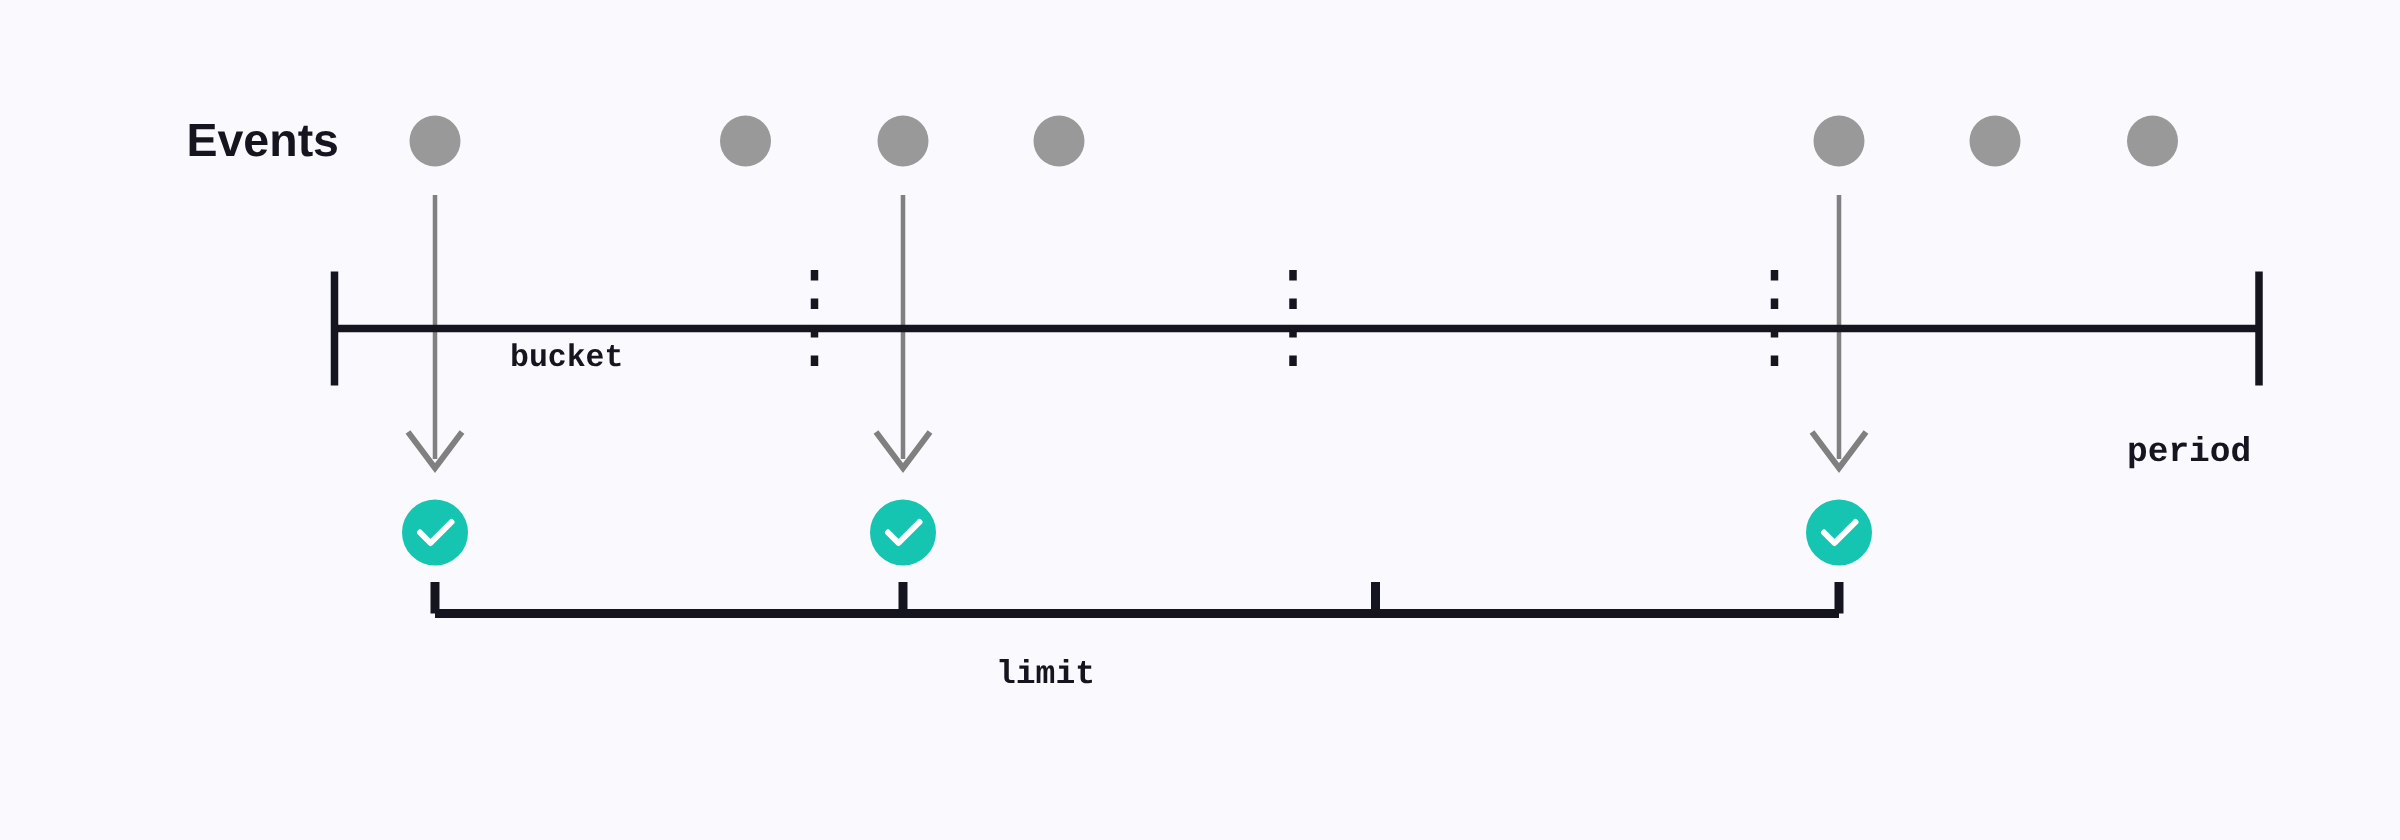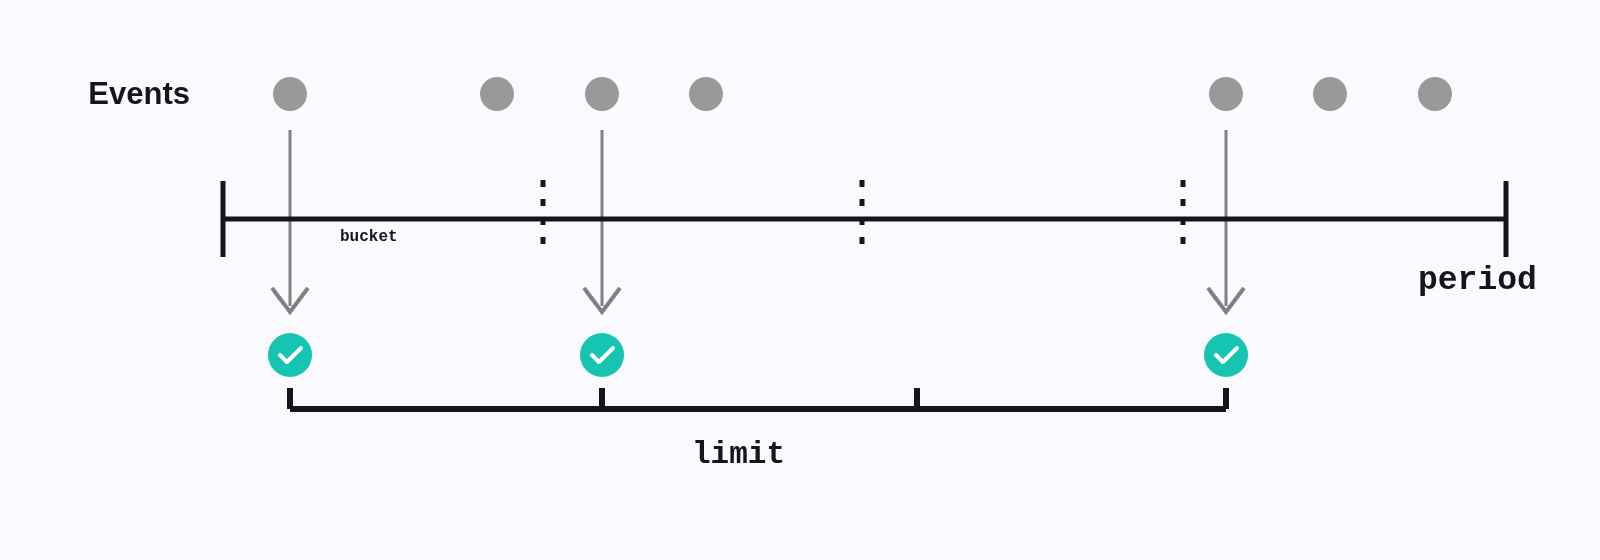--- a/index.html
+++ b/index.html
@@ -29,35 +29,36 @@
   }
   .row-label {
     position: absolute;
     font-family: "Liberation Sans", sans-serif;
     font-weight: bold;
     font-size: 31px;
     color: #15151F;
     text-align: right;
     line-height: 1.18;
     white-space: pre-line;
+    margin-left: 36px;
   }
   #label-events  { left: 0px; top: 76px;  width: 190px; }
   #label-time    { left: 0px; top: 196px; width: 190px; }
   #label-runs    { left: 0px; top: 318px; width: 190px; }
 
   .mono-label {
     position: absolute;
     font-family: "Liberation Mono", "DejaVu Sans Mono", monospace;
     font-weight: bold;
     color: #15151F;
     white-space: nowrap;
   }
-  #label-bucket { left: 340px;  top: 228px; font-size: 16px; }
-  #label-period { left: 1418px; top: 262px; font-size: 33px; }
-  #label-limit  { left: 692px;  top: 437px; font-size: 31px; }
+  #label-bucket { left: 340px;  top: 228px; font-size: 21px; }
+  #label-period { left: 1418px; top: 288px; font-size: 23px; }
+  #label-limit  { left: 664px;  top: 437px; font-size: 22px; }
 </style>
 </head>
 <body>
 
 <div id="diagram-root">
 
   <svg id="diagram-svg" viewBox="0 0 1600 560" xmlns="http://www.w3.org/2000/svg">
 
     <g>
       <circle cx="290" cy="94" r="17" fill="#999999"></circle>

